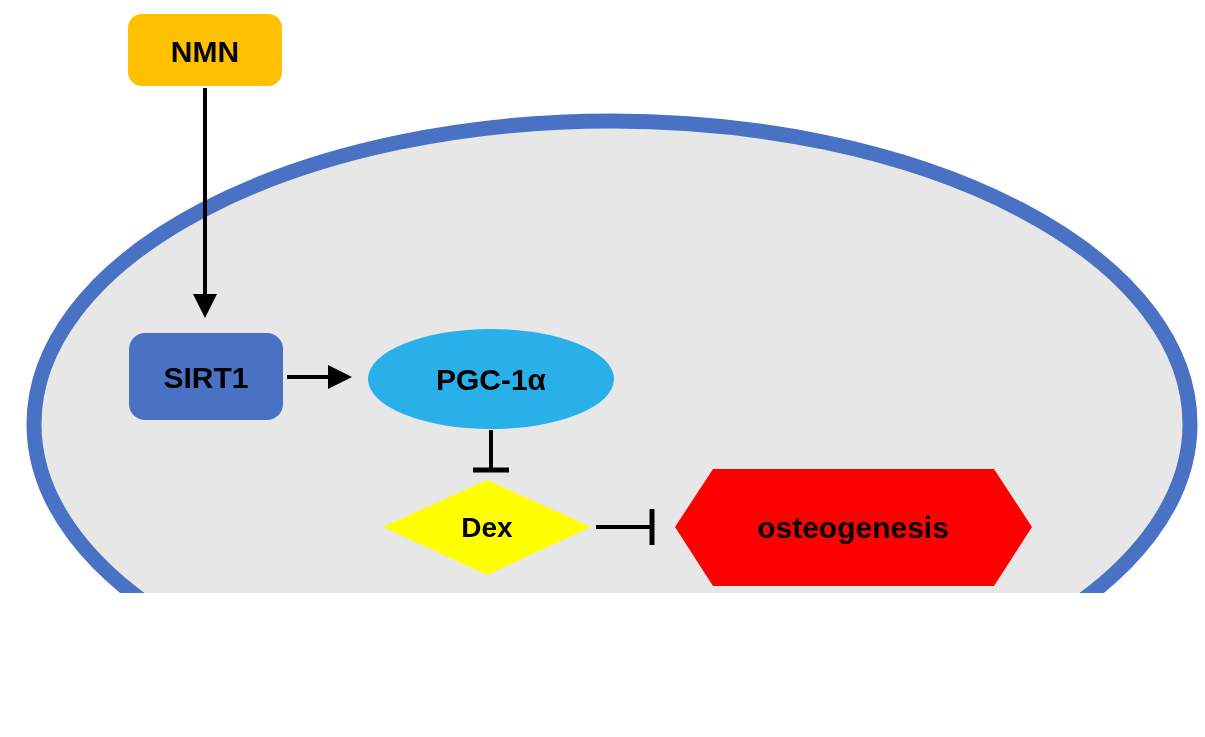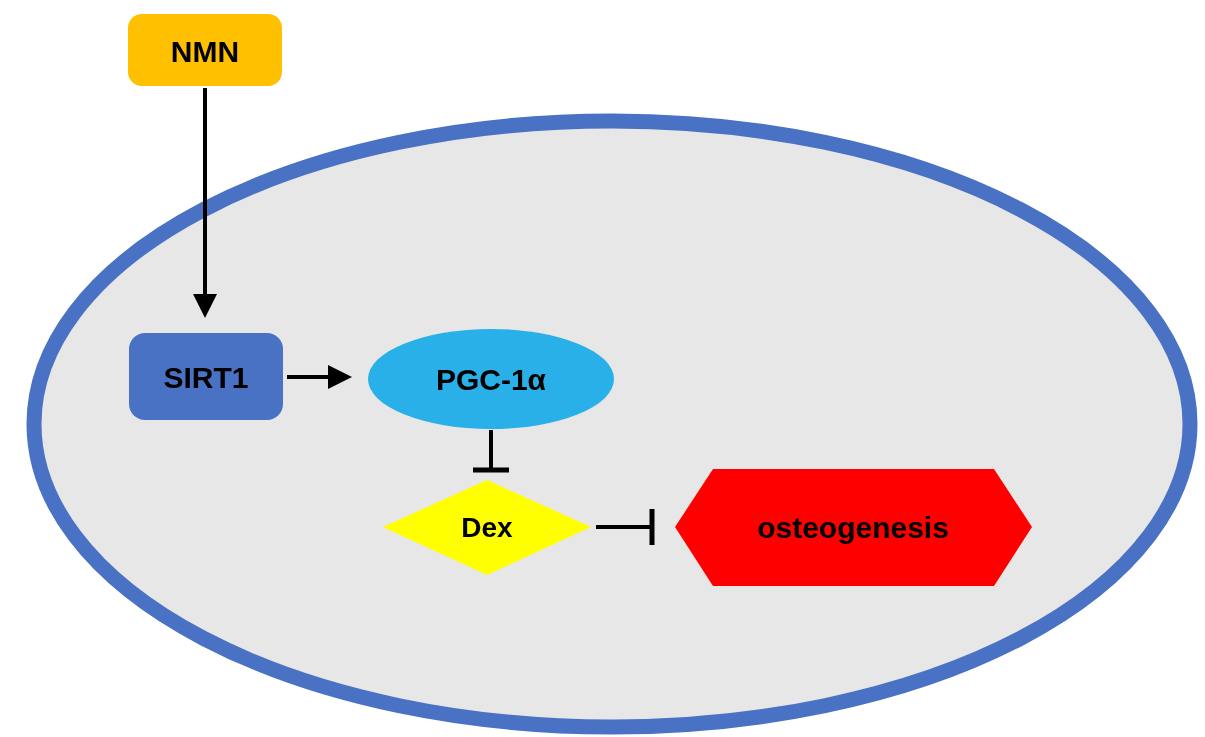--- a/index.html
+++ b/index.html
@@ -3,21 +3,21 @@
 <meta charset="utf-8">
 <style>
   html, body {
     margin: 0;
     padding: 0;
     background: #ffffff;
   }
   .stage {
     position: relative;
     width: 1205px;
-    height: 737px;
+    height: 593px;
     background: #ffffff;
     font-family: "Liberation Sans", sans-serif;
   }
   svg { display: block; }
   .node-label {
     font-family: "Liberation Sans", sans-serif;
     font-weight: bold;
     fill: #000000;
     text-anchor: middle;
     dominant-baseline: central;

